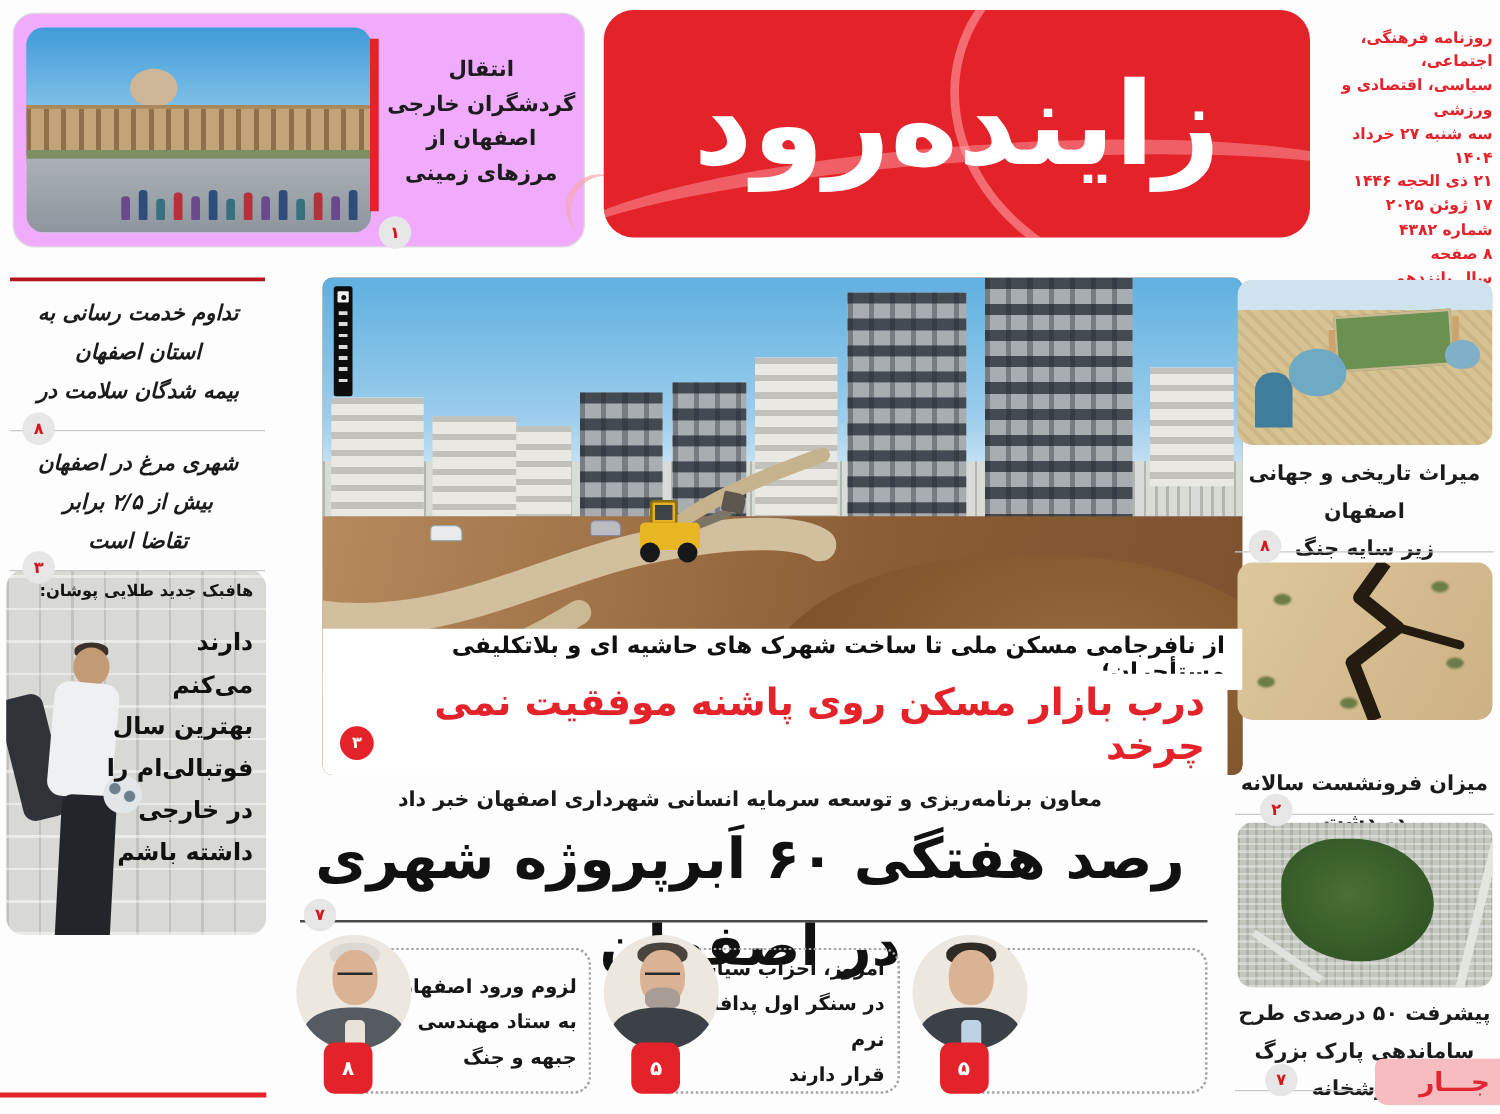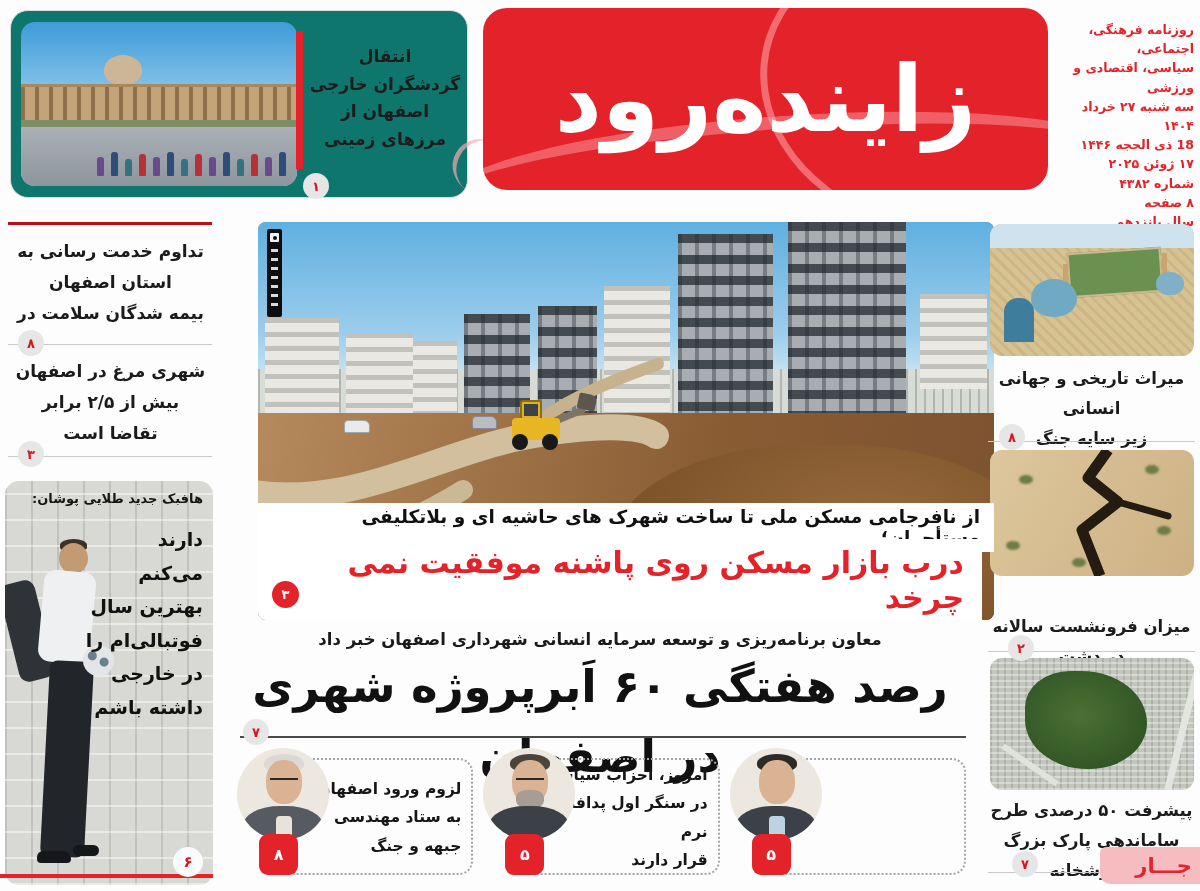--- a/index.html
+++ b/index.html
@@ -56,21 +56,21 @@
   }
   .swoosh-tail {
     position:absolute; left:452px; top:140px; width:60px; height:55px;
     border-radius:50%; border-left:5px solid rgba(245,170,175,0.7);
     transform:rotate(30deg); z-index:0;
   }
 
   
   #topleft-card {
     position:absolute; left:10px; top:10px; width:458px; height:188px;
-    border:1px solid #ddd; border-radius:18px; background:#0f766e;
+    border:1px solid #ddd; border-radius:18px; background:#f0abfc;
   }
   #topleft-photo {
     position:absolute; left:10px; top:11px; width:276px; height:164px;
     border-radius:14px; overflow:hidden;
     background:linear-gradient(180deg,#3f9bd8 0%,#8ac6ea 45%,#cfe4f0 55%);
   }
   #topleft-photo .arcade {
     position:absolute; left:0; right:0; top:38%; height:24%;
     background-color:#c3a478;
     background-image:repeating-linear-gradient(90deg, rgba(90,60,30,.5) 0 4px, transparent 4px 14px);
@@ -93,26 +93,26 @@
   #topleft-photo .people span:nth-child(4n+3){ background:#b8303a; height:22px; }
   #topleft-photo .people span:nth-child(4n+4){ background:#37707e; height:17px; }
   #topleft-redbar { position:absolute; left:285px; top:20px; width:7px; height:138px; background:#e32229; }
   #topleft-caption {
     position:absolute; left:298px; top:32px; width:152px;
     font-weight:bold; font-size:17px; line-height:27.5px; color:#1c1c1c; text-align:center;
   }
 
   
   .leftcol-story { position:absolute; left:8px; width:205px; font-weight:bold; font-size:17px;
-    line-height:31px; color:#1b1b1b; text-align:center; }
+    line-height:31px; color:#1b1b1b; text-align:center;font-style:italic; }
   #left-toprule { position:absolute; left:8px; top:222px; width:204px; height:3px; background:#b5121a; }
 
   
   #football-card {
-    position:absolute; left:5px; top:481px; width:208px; height:404px;
+    position:absolute; left:5px; top:456px; width:208px; height:292px;
     border-radius:14px; overflow:hidden;
     background-color:#d8d8d4;
     background-image:repeating-linear-gradient(0deg, rgba(255,255,255,.45) 0 2px, transparent 2px 26px),
                      repeating-linear-gradient(90deg, rgba(165,165,162,.45) 0 2px, transparent 2px 26px);
   }
   #football-card .kicker { position:absolute; top:10px; right:10px; font-weight:bold; font-size:13px; color:#151515; }
   #football-card .quote { position:absolute; top:42px; right:10px; width:118px; font-weight:bold;
     font-size:19px; line-height:33.5px; color:#111; text-align:right; }
   .player { position:absolute; left:2px; top:58px; width:120px; height:340px; }
   .player .head { position:absolute; left:52px; top:4px; width:29px; height:31px; background:#c29a74; border-radius:50%; }
@@ -280,21 +280,21 @@
   <div class="swoosh-tail"></div>
   <div id="masthead">
     <div class="swoosh-ellipse"></div>
     <div class="swoosh-wave"></div>
     <div class="logo">زاینده‌رود</div>
   </div>
   <div id="masthead-info">
     <div>روزنامه فرهنگی، اجتماعی،</div>
     <div>سیاسی، اقتصادی و ورزشی</div>
     <div>سه شنبه ۲۷ خرداد ۱۴۰۴</div>
-    <div>18 ذی الحجه ۱۴۴۶</div>
+    <div>۲۱ ذی الحجه ۱۴۴۶</div>
     <div>۱۷ ژوئن ۲۰۲۵</div>
     <div>شماره ۴۳۸۲</div>
     <div>۸ صفحه</div>
     <div>سال پانزدهم</div>
     <div>قیمت: ۵۰۰۰ تومان</div>
   </div>
 
   <div id="left-toprule"></div>
 
   <div class="leftcol-story" style="top:236px;">
@@ -433,21 +433,21 @@
   <div class="right-photo" id="r1-photo">
     <div class="sky"></div>
     <div class="plaza"></div>
     <div class="minaret1"></div>
     <div class="minaret2"></div>
     <div class="dome-main"></div>
     <div class="portal"></div>
     <div class="dome-2"></div>
   </div>
   <div class="right-caption" style="top:364px;">
-    <div>میراث تاریخی و جهانی انسانی</div>
+    <div>میراث تاریخی و جهانی اصفهان</div>
     <div>زیر سایه جنگ</div>
   </div>
   <div class="badge-circle" style="left:999px; top:424px;">۸</div>
   <div class="h-divider" style="left:988px; top:441px; width:207px;"></div>
 
   <div class="right-photo" id="r2-photo">
     <svg width="204" height="126" viewBox="0 0 204 126">
       <path d="M 118 0 L 98 28 L 128 52 L 92 80 L 110 126" fill="none" stroke="#241c10" stroke-width="11" stroke-linejoin="round"></path>
       <path d="M 128 52 L 178 66" fill="none" stroke="#241c10" stroke-width="7" stroke-linecap="round"></path>
     </svg>

